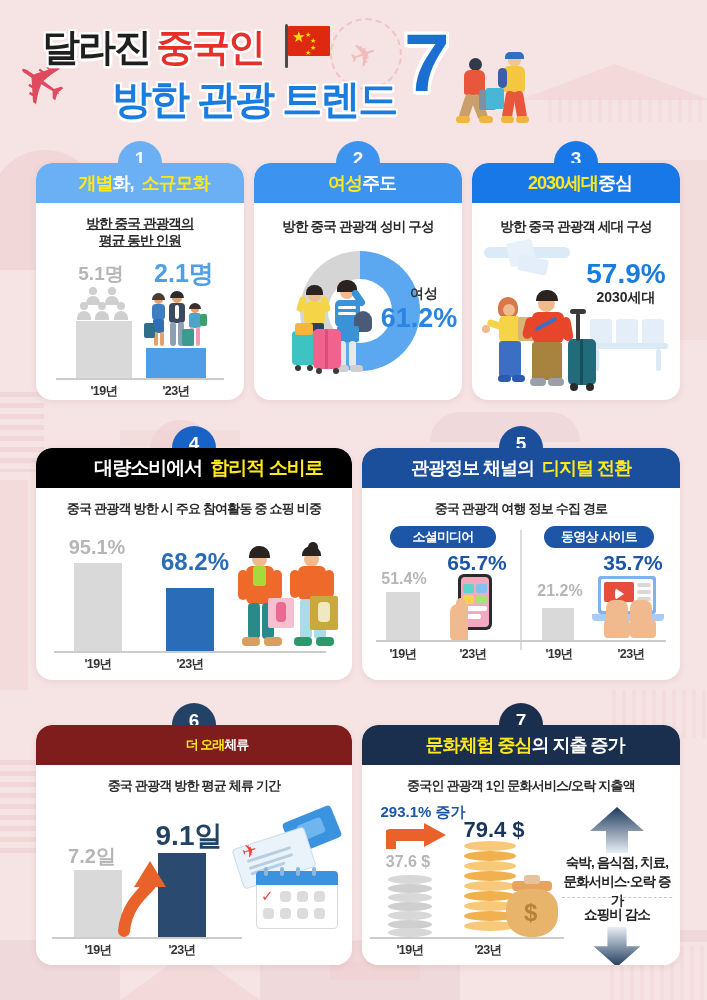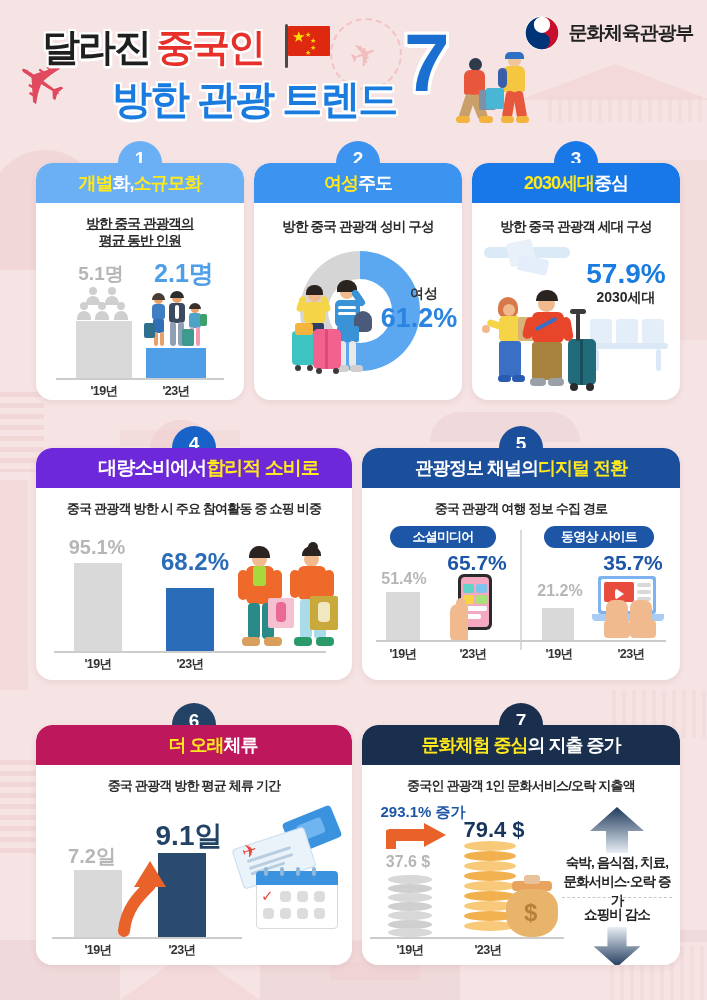--- a/index.html
+++ b/index.html
@@ -111,21 +111,21 @@
     display: flex; align-items: center; justify-content: center;
     padding-bottom: 8px;
   }
   .chead {
     position: absolute; left: 0; right: 0; top: 0; height: 40px;
     border-radius: 16px 16px 0 0;
     display: flex; align-items: center; justify-content: center;
     font-size: 18px; font-weight: 800; letter-spacing: -1px; color: #fff;
     white-space: nowrap;
   }
-  .chead .hl { color: #ffe81c; }
+  .chead .hl { color: #ffe81c; margin-left: 8px; }
   .csub {
     position: absolute; left: 8px; right: 8px; text-align: center;
     font-size: 13.5px; font-weight: 700; color: #2a2a2a; letter-spacing: -.8px;
     line-height: 17px;
   }
 
   
   .bar { position: absolute; }
   .bar-gray { background: #d9d9d9; }
   .axis { position: absolute; height: 1.5px; background: #ccc; }
@@ -230,30 +230,20 @@
       <div class="sh" style="left:13px; top:0; width:19px; height:7px; background:#2f6fc4; border-radius:5px 5px 0 0;"></div>
       <div class="sh" style="left:11px; top:14px; width:22px; height:26px; background:#f5c63f; border-radius:6px 6px 3px 3px;"></div>
       <div class="sh" style="left:6px; top:16px; width:9px; height:20px; background:#3b5ea8; border-radius:5px;"></div>
       <div class="sh" style="left:12px; top:39px; width:10px; height:28px; background:#e8563c; transform:rotate(10deg);"></div>
       <div class="sh" style="left:23px; top:39px; width:10px; height:28px; background:#e8563c; transform:rotate(-10deg);"></div>
       <div class="sh" style="left:9px; top:64px; width:13px; height:7px; background:#f2b43c; border-radius:4px;"></div>
       <div class="sh" style="left:24px; top:64px; width:13px; height:7px; background:#f2b43c; border-radius:4px;"></div>
       <div class="sh" style="left:-6px; top:36px; width:18px; height:21px; background:#49b6d6; border-radius:2px;"></div>
     </div>
 
-    <div id="logo">
-      <div class="taegeuk">
-        <svg width="34" height="34" viewBox="0 0 100 100" aria-hidden="true">
-          <circle cx="50" cy="50" r="48" fill="#ffffff"></circle>
-          <path d="M50 2 A48 48 0 0 1 50 98 A24 24 0 0 1 50 50 A24 24 0 0 0 50 2 Z" fill="#c8102e"></path>
-          <path d="M50 98 A48 48 0 0 1 50 2 A24 24 0 0 0 50 50 A24 24 0 0 1 50 98 Z" fill="#003478"></path>
-        </svg>
-      </div>
-      <div class="logo-text">문화체육관광부</div>
-    </div>
   </div>
 
   <div class="card" style="left:36px; top:163px; width:208px; height:237px;">
     <div class="badge" style="background:#6bb0f5;">
         <span>1</span>
       </div>
     <div class="card-inner">
       <div class="chead" style="background:#6bb0f5;">
         <span class="hl">개별</span>
           <span>화, </span>
@@ -424,21 +414,21 @@
         <div class="circ" style="left:92px; top:96px; width:8px;  height:8px;  background:#2b2b2b;"></div>
       </div>
     </div>
   </div>
 
   <div class="card" style="left:36px; top:448px; width:316px; height:232px;">
     <div class="badge" style="background:#1862c8;">
         <span>4</span>
       </div>
     <div class="card-inner">
-      <div class="chead" style="background:#6d28d9; font-size:19px;padding-left:29px;">
+      <div class="chead" style="background:#000000; font-size:19px;padding-left:29px;">
         <span>대량소비에서 </span>
           <span class="hl">합리적 소비로</span>
       </div>
       <div class="csub" style="top:52px; font-size:13px;">중국 관광객 방한 시 주요 참여활동 중 쇼핑 비중</div>
 
       <div class="vlab v-gray" style="left:18px; top:88px; width:86px; font-size:20px;">95.1%</div>
       <div class="vlab v-blue" style="left:104px; top:100px; width:110px; font-size:24px; color:#2a6cb8;">68.2%</div>
 
       <div class="bar bar-gray" style="left:38px; top:115px; width:48px; height:88px;"></div>
       <div class="bar" style="left:130px; top:140px; width:48px; height:63px; background:#2a6cb8;"></div>
@@ -536,21 +526,21 @@
       <div class="xlab" style="left:168px; top:198px; width:58px;">'19년</div>
       <div class="xlab" style="left:240px; top:198px; width:58px;">'23년</div>
     </div>
   </div>
 
   <div class="card" style="left:36px; top:725px; width:316px; height:240px;">
     <div class="badge" style="background:#224365;">
         <span>6</span>
       </div>
     <div class="card-inner">
-      <div class="chead" style="background:#be185d; font-size:18px;padding-left:38px;">
+      <div class="chead" style="background:#7f1d1d; font-size:13px;padding-left:38px;">
         <span class="hl">더 오래</span>
           <span> 체류</span>
       </div>
       <div class="csub" style="top:52px; font-size:13px;">중국 관광객 방한 평균 체류 기간</div>
 
       <div class="vlab v-gray" style="left:16px; top:118px; width:80px; font-size:20px;">7.2일</div>
       <div class="vlab v-blue" style="left:98px; top:92px; width:110px; font-size:28px; color:#224365;">9.1일</div>
 
       <div class="bar bar-gray" style="left:38px; top:145px; width:48px; height:67px;"></div>
       <div class="bar" style="left:122px; top:128px; width:48px; height:84px; background:#2b4a70;"></div>

